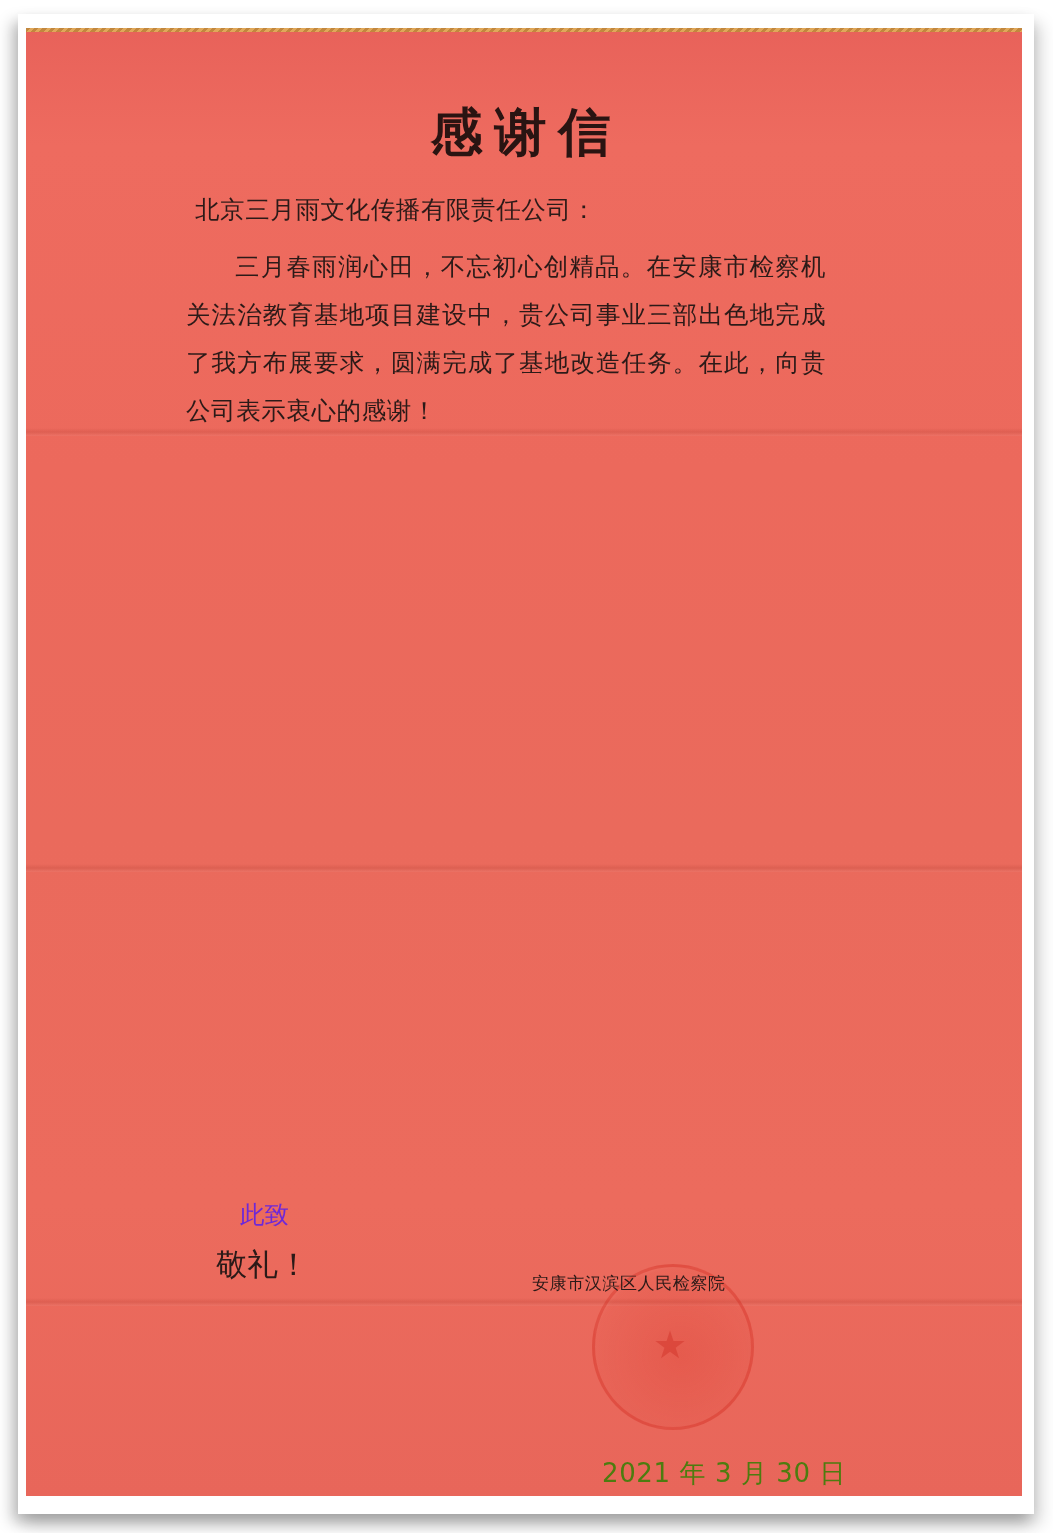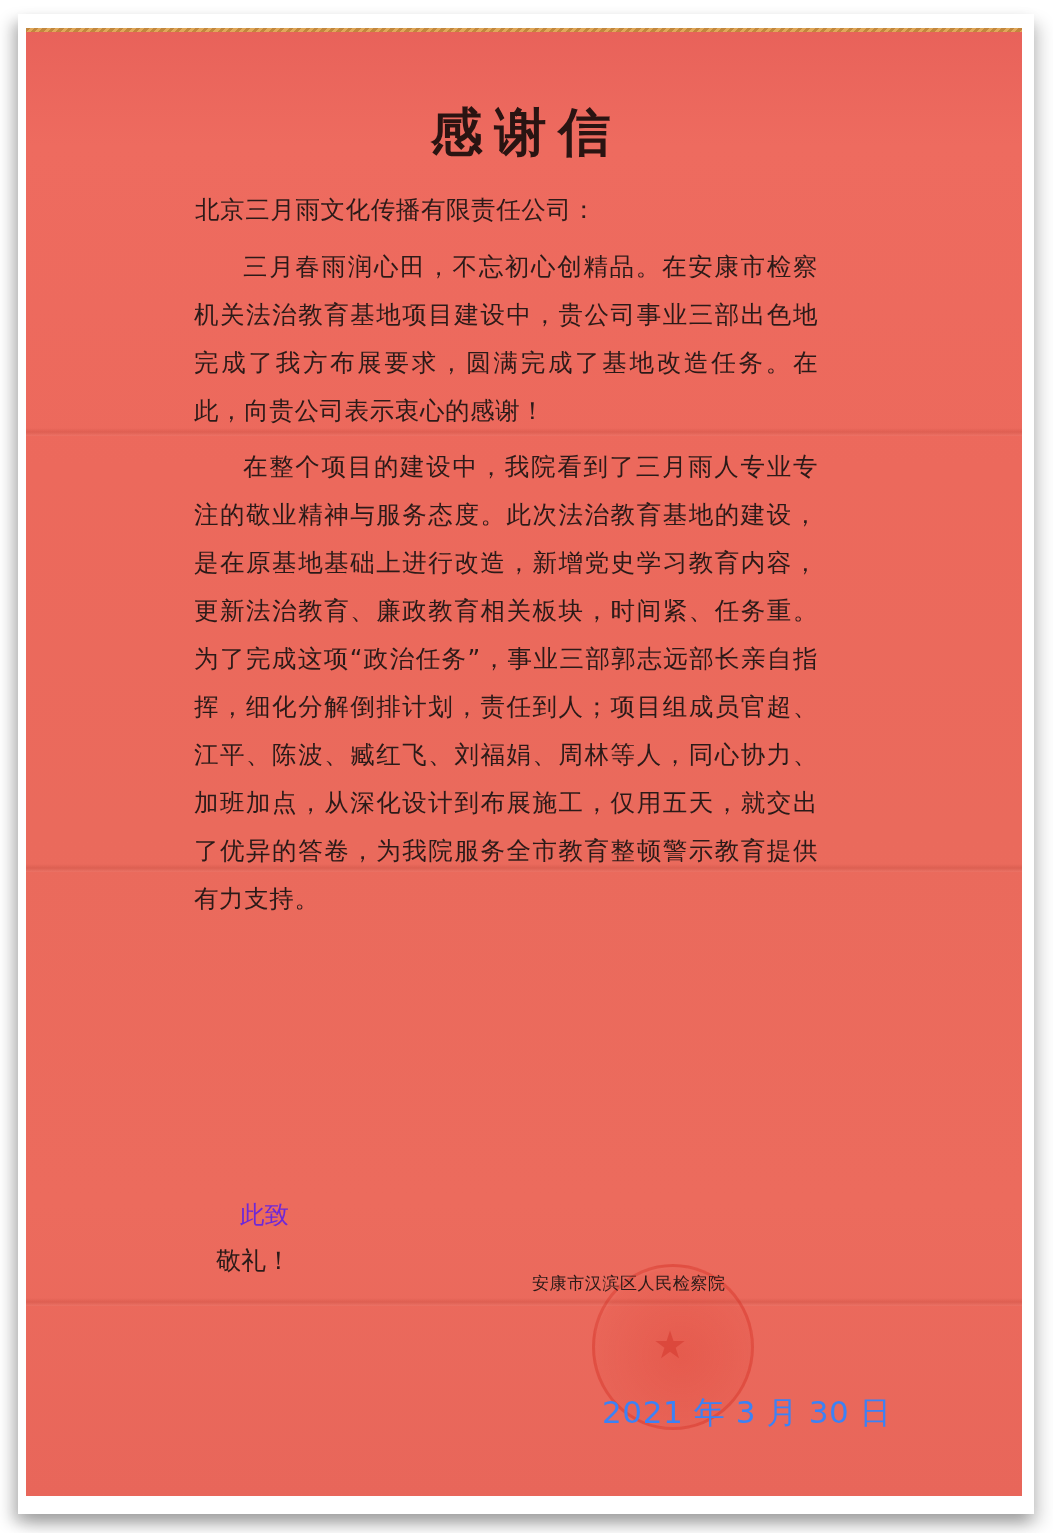--- a/index.html
+++ b/index.html
@@ -29,26 +29,26 @@
       position:absolute; left:0; right:0; top:98px; text-align:center;
       font-family: "DejaVu Serif", serif; font-weight:bold; font-size:52px;
       letter-spacing:12px; color:#2a1412;
     }
     .letter-body {
       position:absolute; left:186px; top:177px; width:640px;
       font-size:24.5px; line-height:48px; color:#2b1a18; letter-spacing:0.6px;
       text-align:justify;
     }
     .salutation { margin:9px; }
-    .para { margin:8px; text-indent:2em; }
+    .para { margin:0; text-indent:2em; }
     .para + .para { margin-top:0; }
     .closing { position:absolute; left:240px; top:1198px; font-size:24.5px; color:#6d28d9; }
-    .regards { position:absolute; left:216px; top:1244px; font-size:25px; color:#2b1a18; }
+    .regards { position:absolute; left:216px; top:1244px; font-size:31px; color:#2b1a18; }
     .signature { position:absolute; left:532px; top:1272px; font-size:17px; color:#2b1a18; letter-spacing:0.6px; }
-    .date { position:absolute; left:602px; top:1392px; font-size:31px; color:#3b82f6; letter-spacing:0.6px; }
+    .date { position:absolute; left:602px; top:1456px; font-size:26px; color:#4d7c0f; letter-spacing:0.6px; }
     .stamp {
       position:absolute; left:592px; top:1264px; width:156px; height:160px; border-radius:50%;
       border:3px solid rgba(210,40,30,0.35);
       background: radial-gradient(circle at 55% 55%, rgba(215,45,30,0.22), rgba(215,45,30,0.05) 70%, transparent 72%);
     }
     .stamp-star {
       position:absolute; left:58px; top:56px; font-size:38px; color:rgba(200,35,25,0.35);
     }
   </style>
 </head>
@@ -61,21 +61,20 @@
   <div class="fold" style="top:400px"></div>
   <div class="fold" style="top:836px"></div>
   <div class="fold" style="top:1270px"></div>
 </div>
 
 <div class="letter-title">感谢信</div>
 
 <div class="letter-body">
   <p class="salutation">北京三月雨文化传播有限责任公司：</p>
   <p class="para">三月春雨润心田，不忘初心创精品。在安康市检察机关法治教育基地项目建设中，贵公司事业三部出色地完成了我方布展要求，圆满完成了基地改造任务。在此，向贵公司表示衷心的感谢！</p>
-  <p class="para">在整个项目的建设中，我院看到了三月雨人专业专注的敬业精神与服务态度。此次法治教育基地的建设，是在原基地基础上进行改造，新增党史学习教育内容，更新法治教育、廉政教育相关板块，时间紧、任务重。为了完成这项“政治任务”，事业三部郭志远部长亲自指挥，细化分解倒排计划，责任到人；项目组成员官超、江平、陈波、臧红飞、刘福娟、周林等人，同心协力、加班加点，从深化设计到布展施工，仅用五天，就交出了优异的答卷，为我院服务全市教育整顿警示教育提供有力支持。</p>
 </div>
 
 <div class="closing">此致</div>
 <div class="regards">敬礼！</div>
 
 <div class="stamp">
   <span class="stamp-star">★</span>
 </div>
 
 <div class="signature">安康市汉滨区人民检察院</div>

